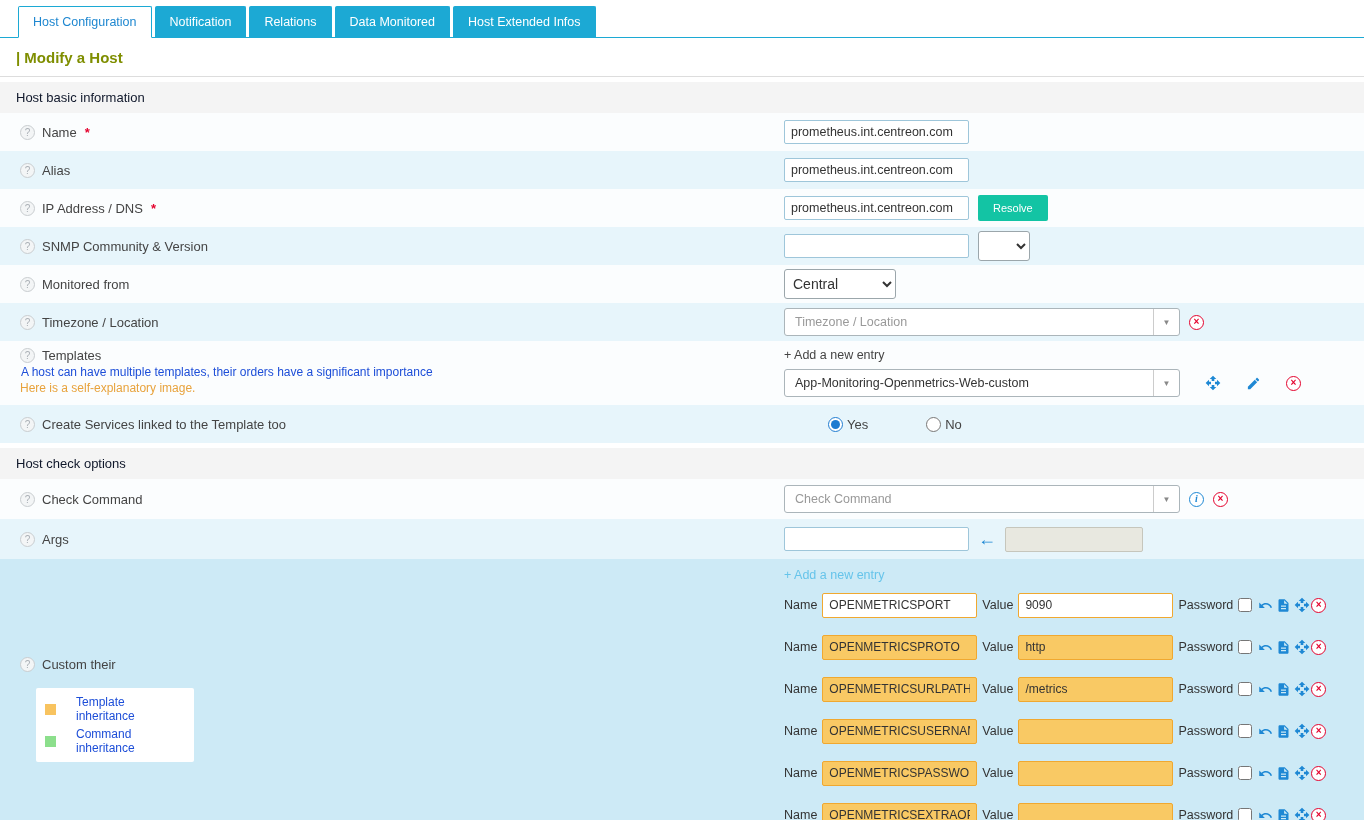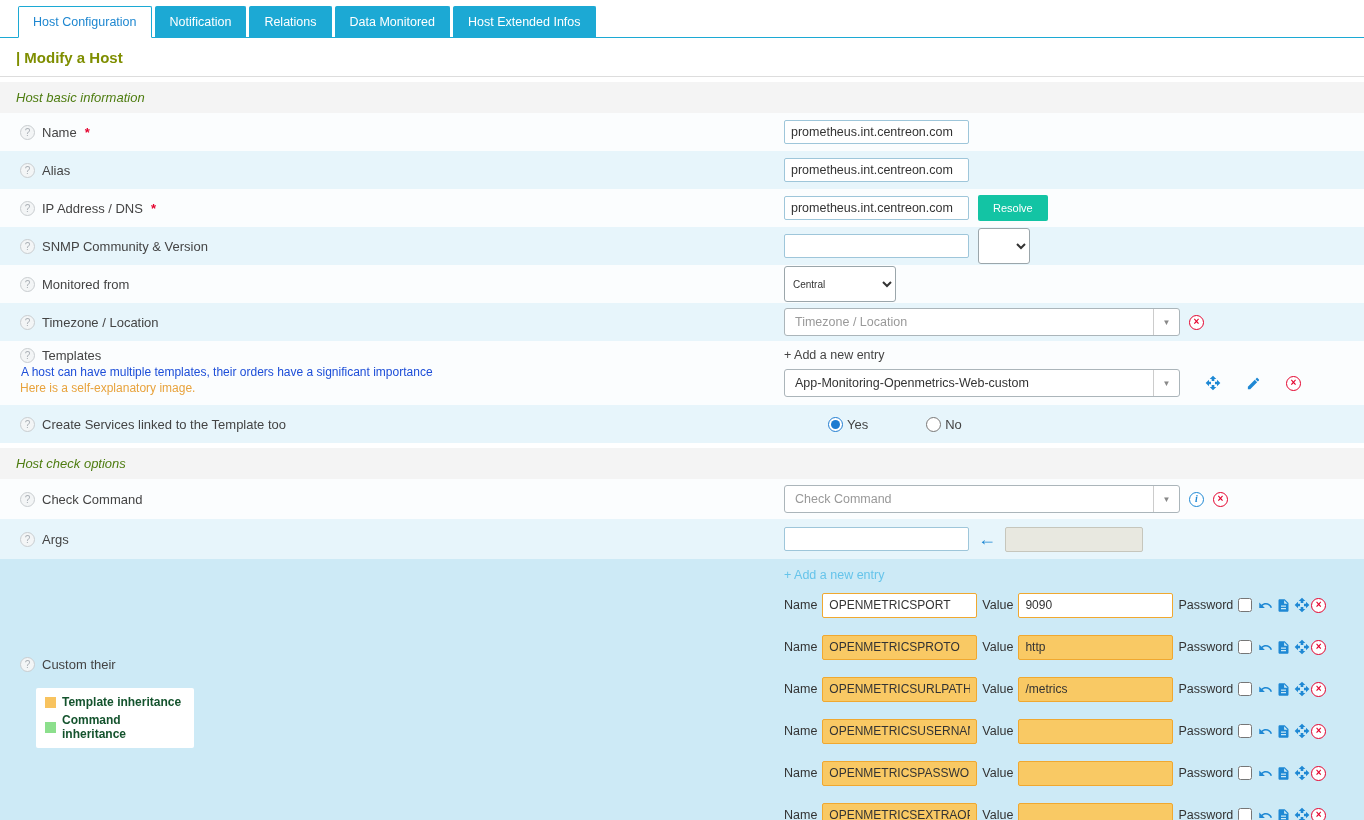--- a/index.html
+++ b/index.html
@@ -12,41 +12,41 @@
   .tab { background: #1CA9D4; color: #fff; font-size: 12.5px; padding: 8px 14px;
     border: 1px solid #1CA9D4; border-bottom: none; border-radius: 2px 2px 0 0; cursor: pointer; }
   .tab.active { background: #fff; color: #1E87D0; border: 1px solid #1CA9D4;
     border-bottom: 1px solid #fff; margin-bottom: -1px; }
 
   
   .page-title { color: #7F8E00; font-size: 15px; font-weight: bold;
     padding: 11px 0 10px 16px; border-bottom: 1px solid #ddd; }
 
   
-  .section-header { background: #F4F4F4; color: #4d7c0f; font-size: 13px;
-    padding: 8px 16px; margin-top: 5px; font-style: italic; }
+  .section-header { background: #F4F4F4; color: #0f172a; font-size: 13px;
+    padding: 8px 16px; margin-top: 5px; }
 
   
   .row { display: flex; align-items: center; min-height: 38px; }
   .row.blue  { background: #E7F5FB; }
   .row.white { background: #FBFDFE; }
   .label-cell { width: 768px; flex: none; padding-left: 20px;
     display: flex; align-items: center; gap: 7px; }
   .label-text { color: #444; }
   .required { color: #E4032E; font-weight: bold; margin-left: 1px; }
   .field-cell { flex: 1; display: flex; align-items: center; gap: 9px; padding: 0 16px 0 16px; }
 
   .txt-input { height: 24px; width: 185px; border: 1px solid #9EC6DA; border-radius: 2px;
     padding: 0 6px; font-size: 12.5px; font-family: "Liberation Sans", sans-serif; color: #333; background: #fff; }
 
   .btn-teal { background: #13C4A4; color: #fff; border: none; border-radius: 2px;
     padding: 7px 15px; font-size: 11px; font-family: "Liberation Sans", sans-serif; cursor: pointer; }
 
-  select { height: 36px; border: 1px solid #9BA6AB; border-radius: 3px; background: #fff;
-    font-size: 10px; font-family: "Liberation Sans", sans-serif; color: #333; padding: 0 4px; }
+  select { height: 30px; border: 1px solid #9BA6AB; border-radius: 3px; background: #fff;
+    font-size: 14px; font-family: "Liberation Sans", sans-serif; color: #333; padding: 0 4px; }
   .sel-monitored { width: 112px; }
   .sel-snmp-version { width: 52px; }
 
   .select2 { width: 396px; height: 28px; border: 1px solid #ABB5BA; border-radius: 3px;
     background: #fff; display: flex; align-items: center; justify-content: space-between; cursor: pointer; }
   .select2 .s2-text { padding-left: 10px; font-size: 12.5px; color: #333; }
   .select2 .s2-text.placeholder { color: #999; }
   .select2 .s2-arrow { border-left: 1px solid #ccc; width: 26px; align-self: stretch;
     display: flex; align-items: center; justify-content: center; color: #888; font-size: 8px; }
 
@@ -79,21 +79,21 @@
 
   .arrow-left { color: #1E88D4; font-size: 18px; line-height: 1; }
   .args-linked { height: 25px; width: 138px; background: #E8E8E0; border: 1px solid #C6C6BC; border-radius: 2px; }
 
   
   .macros { display: flex; background: #CDEAF6; align-items: flex-start; min-height: 274px; }
   .macros-left { width: 768px; flex: none; padding: 98px 0 0 20px; }
   .macros-label-line { display: flex; align-items: center; gap: 7px; }
   .legend-box { background: #fff; border-radius: 2px; width: 158px; margin: 16px 0 0 16px;
     padding: 7px 9px; display: flex; flex-direction: column; gap: 4px; }
-  .legend-item { display: flex; align-items: center; gap: 6px; font-size: 12px; color: #14532d; font-weight: bold; }
+  .legend-item { display: flex; align-items: center; gap: 20px; font-size: 12px; color: #1d4ed8; }
   .swatch { width: 11px; height: 11px; flex: none; }
   .swatch-orange { background: #F8C35F; }
   .swatch-green  { background: #8CDF8C; }
 
   .macros-right { flex: 1; padding: 8px 14px 0 16px; }
   .add-entry-light { color: #66C4EA; font-size: 12.5px; text-decoration: none; cursor: pointer;
     display: inline-block; margin-bottom: 8px; }
   .macro-row { display: flex; align-items: center; gap: 5px; height: 30px; margin-bottom: 12px; }
   .macro-label { color: #333; font-size: 12.5px; flex: none; }
   .macro-input { height: 25px; border: 1px solid #F0A830; border-radius: 2px; padding: 0 6px;

